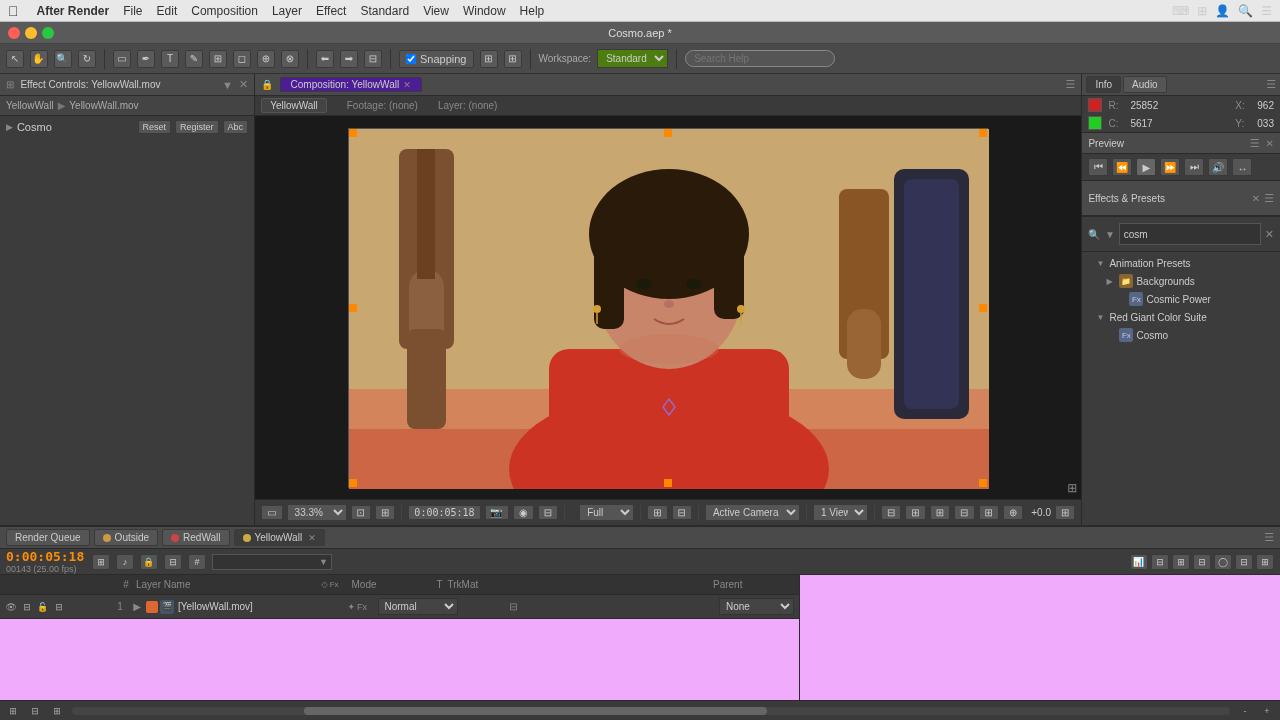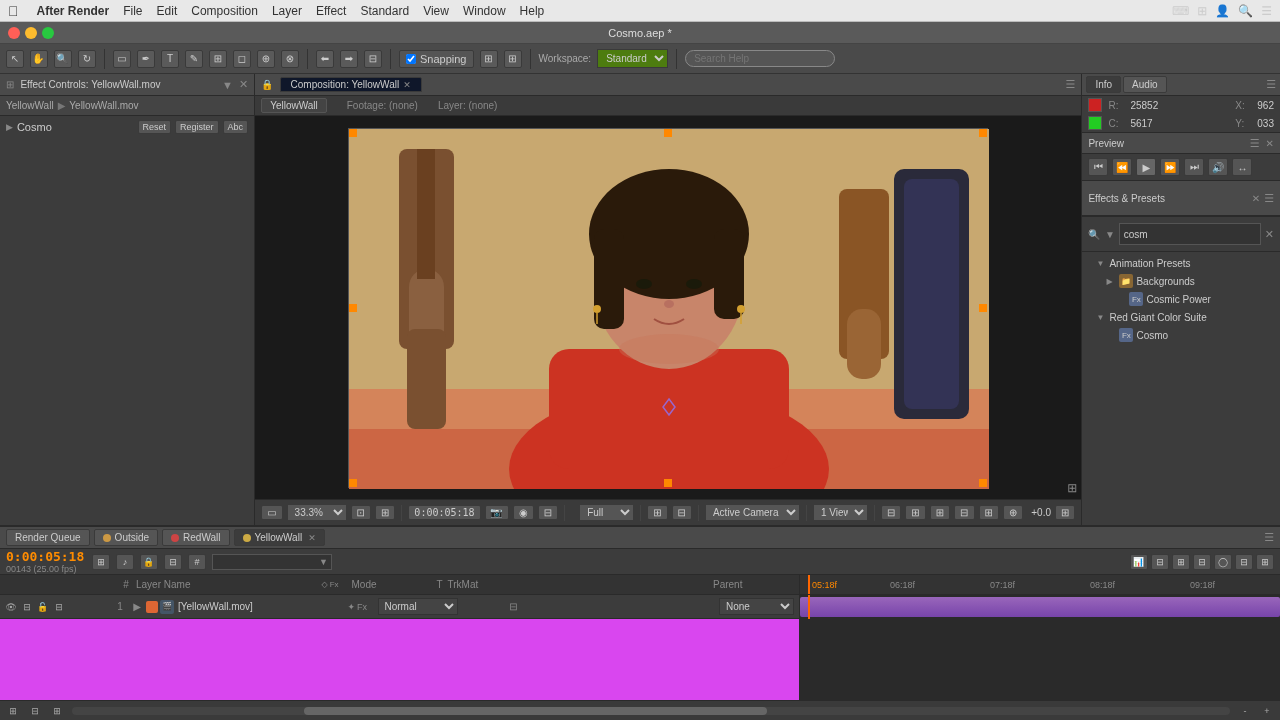--- a/index.html
+++ b/index.html
@@ -209,21 +209,21 @@
       border: 1px solid #3a3a3a;
       color: #ccc;
       font-size: 10px;
       padding: 1px 10px;
       cursor: pointer;
       border-radius: 2px 2px 0 0;
       display: flex;
       align-items: center;
       gap: 4px;
     }
-    .comp-tab.active { background: #0f172a; }
+    .comp-tab.active { background: #4c1d95; }
     .comp-close { color: #888; font-size: 9px; cursor: pointer; }
     .footage-bar {
       height: 20px;
       background: #3a3a3a;
       display: flex;
       align-items: center;
       padding: 0 6px;
       gap: 20px;
       font-size: 10px;
       color: #888;
@@ -421,21 +421,21 @@
     .ep-arrow { color: #888; font-size: 8px; min-width: 10px; }
     .ep-icon { width: 14px; height: 14px; background: #556677; border-radius: 2px; display: flex; align-items: center; justify-content: center; font-size: 8px; }
     .ep-folder-icon { background: #886633; }
     .ep-indent1 { padding-left: 14px; }
     .ep-indent2 { padding-left: 24px; }
     .ep-indent3 { padding-left: 34px; }
 
     
     #timeline-area {
       height: 195px;
-      background: #d946ef;
+      background: #f0abfc;
       border-top: 2px solid #2a2a2a;
       display: flex;
       flex-direction: column;
     }
     .timeline-tabs {
       height: 22px;
       background: #4a4a4a;
       display: flex;
       align-items: center;
       padding: 0 6px;
@@ -1074,34 +1074,20 @@
           </div>
           <div style="flex:1;"></div>
           <div class="lr-parent">
             <select class="lr-parent-select">
               <option>None</option>
             </select>
           </div>
         </div>
       </div>
 
-      <div id="track-timeline">
-        <div class="track-ruler">
-          <div class="playhead"></div>
-          <span style="position:absolute;left:12px;font-size:9px;color:#ff8800;">05:18f</span>
-          <span style="position:absolute;left:90px;font-size:9px;color:#888;">06:18f</span>
-          <span style="position:absolute;left:190px;font-size:9px;color:#888;">07:18f</span>
-          <span style="position:absolute;left:290px;font-size:9px;color:#888;">08:18f</span>
-          <span style="position:absolute;left:390px;font-size:9px;color:#888;">09:18f</span>
-        </div>
-        <div class="track-bar">
-          <div class="track-clip"></div>
-          <div class="playhead"></div>
-        </div>
-      </div>
     </div>
 
     <div id="status-bar">
       <div class="sb-icon">⊞</div>
       <div class="sb-icon">⊟</div>
       <div class="sb-icon">⊞</div>
       <div class="timeline-scrollbar">
         <div class="scrollbar-thumb"></div>
       </div>
       <div class="sb-icon">-</div>

